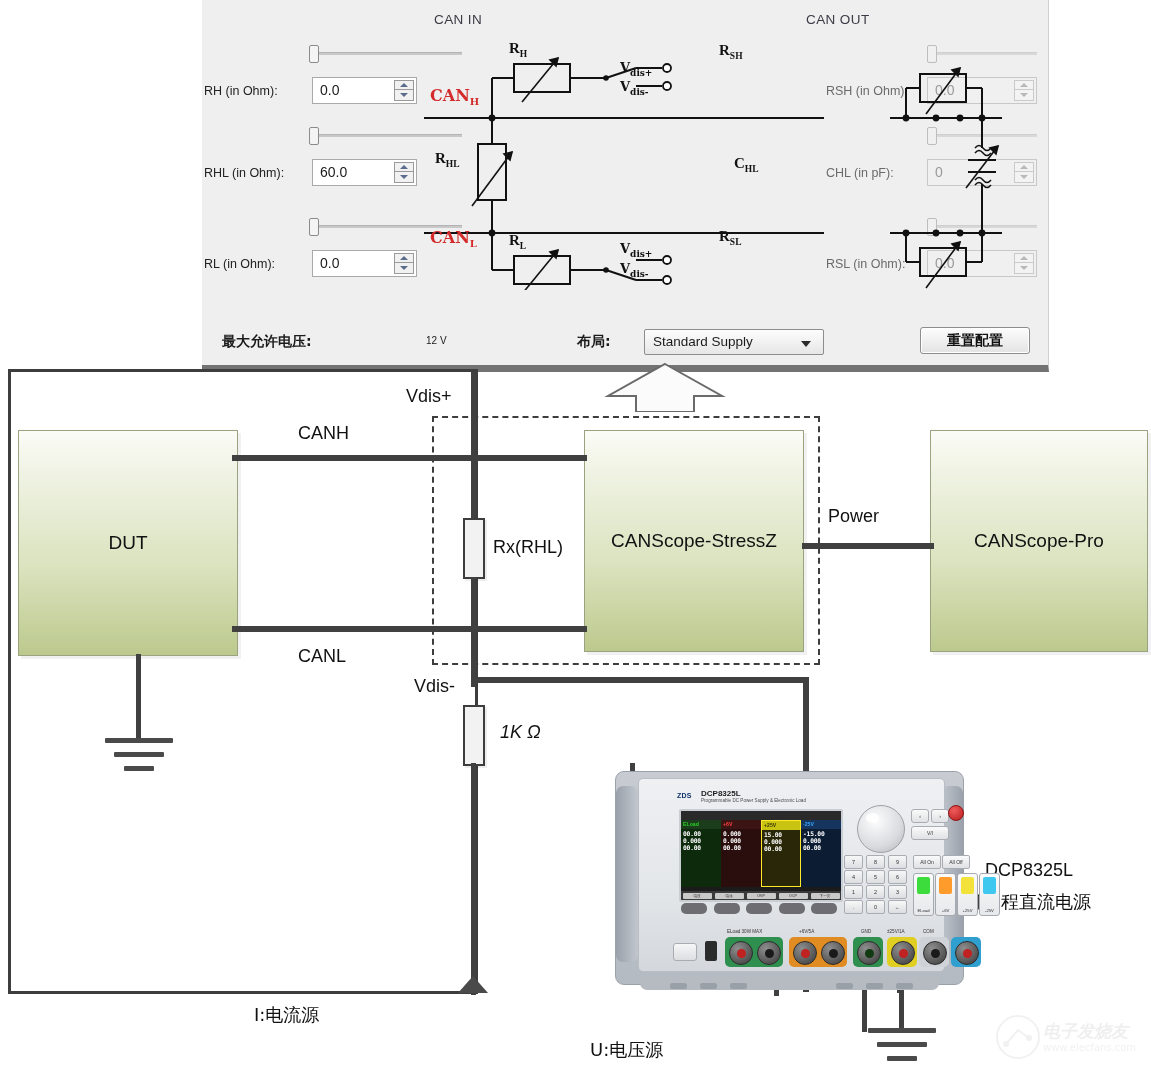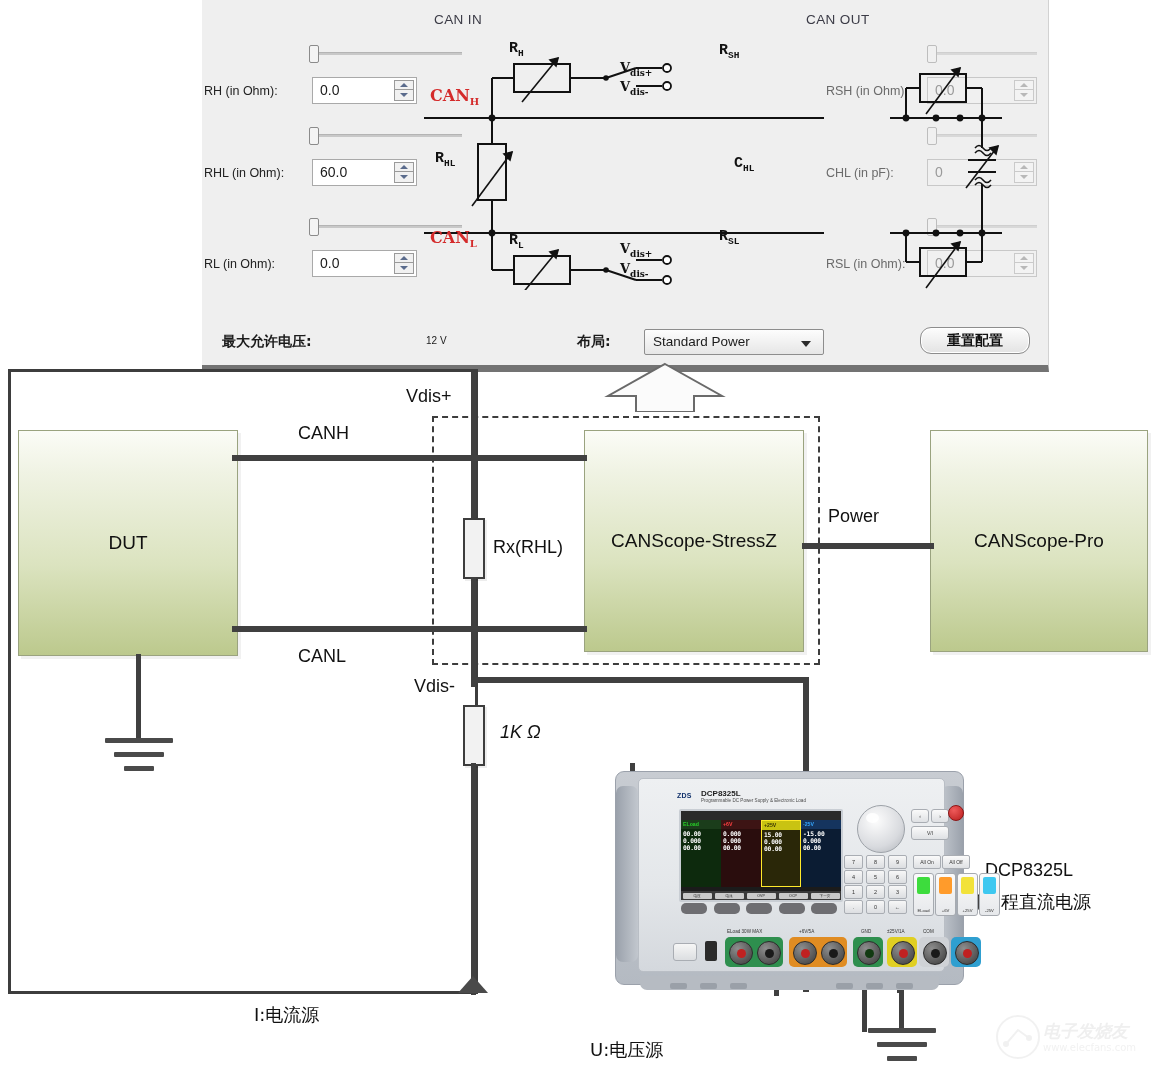--- a/index.html
+++ b/index.html
@@ -78,21 +78,21 @@
     position:absolute;height:27px;background:linear-gradient(#fdfdfd,#e3e3e3);
     border:1px solid #8d8d8d;border-radius:3px;box-sizing:border-box;
     display:flex;align-items:center;justify-content:center;
     font-size:14px;color:#111;font-family:"DejaVu Sans",sans-serif;font-weight:600;
     box-shadow:inset 0 0 0 1px #fff;
   }
 
   
   .can-lbl{position:absolute;color:#d42b2b;font-family:"DejaVu Serif",serif;font-size:16px;font-weight:700;}
   .can-lbl sub{font-size:10px;}
-  .comp-lbl{position:absolute;color:#111;font-family:Liberation Mono, monospace;font-size:15px;font-weight:700;}
+  .comp-lbl{position:absolute;color:#111;font-family:Liberation Serif, serif;font-size:15px;font-weight:700;}
   .comp-lbl sub{font-size:9.5px;}
   .vdis-lbl{position:absolute;color:#111;font-family:"DejaVu Serif",serif;font-size:13px;font-weight:700;}
   .vdis-lbl sub{font-size:9px;}
 
   
   .blk{
     position:absolute;box-sizing:border-box;
     border:1px solid #9aa37f;
     background:linear-gradient(#fbfcf7 0%,#f0f3e4 18%,#dbe3bf 60%,#bcc98d 100%);
     box-shadow:3px 3px 0 rgba(0,0,0,.055);
@@ -392,24 +392,24 @@
 
   <div class="vdis-lbl" style="left:418px;top:60px;"><span>V</span><sub>dis+</sub></div>
   <div class="vdis-lbl" style="left:418px;top:79px;"><span>V</span><sub>dis-</sub></div>
   <div class="vdis-lbl" style="left:418px;top:241px;"><span>V</span><sub>dis+</sub></div>
   <div class="vdis-lbl" style="left:418px;top:261px;"><span>V</span><sub>dis-</sub></div>
 
   <div class="cn-label" style="left:20px;top:333px;">最大允许电压:</div>
   <div class="volt-val" style="left:224px;top:335px;">12 V</div>
   <div class="cn-label" style="left:375px;top:333px;text-align:right;">布局:</div>
   <div class="combo" style="left:442px;top:329px;width:180px;">
-    <div class="txt">Standard Power</div>
+    <div class="txt">Standard Supply</div>
     <div class="arrow"></div>
   </div>
-  <div class="btn-reset" style="left:718px;top:327px;width:110px;border-radius:11px;">重置配置</div>
+  <div class="btn-reset" style="left:718px;top:327px;width:110px;">重置配置</div>
 </div>
 
 <svg id="flow-arrow" viewBox="0 0 122 50">
   <polygon points="61,2 118,34 90,34 90,50 32,50 32,34 4,34" fill="#fbfbfb" stroke="#6a6a6a" stroke-width="2"></polygon>
 </svg>
 
 <div class="wire-thin" style="left:8px;top:369px;width:470px;height:3px;"></div>
 <div class="wire-thin" style="left:8px;top:369px;width:3px;height:625px;"></div>
 <div class="wire-thin" style="left:8px;top:991px;width:465px;height:3px;"></div>
 <div class="wire-thin" style="left:475px;top:369px;width:3px;height:625px;"></div>

